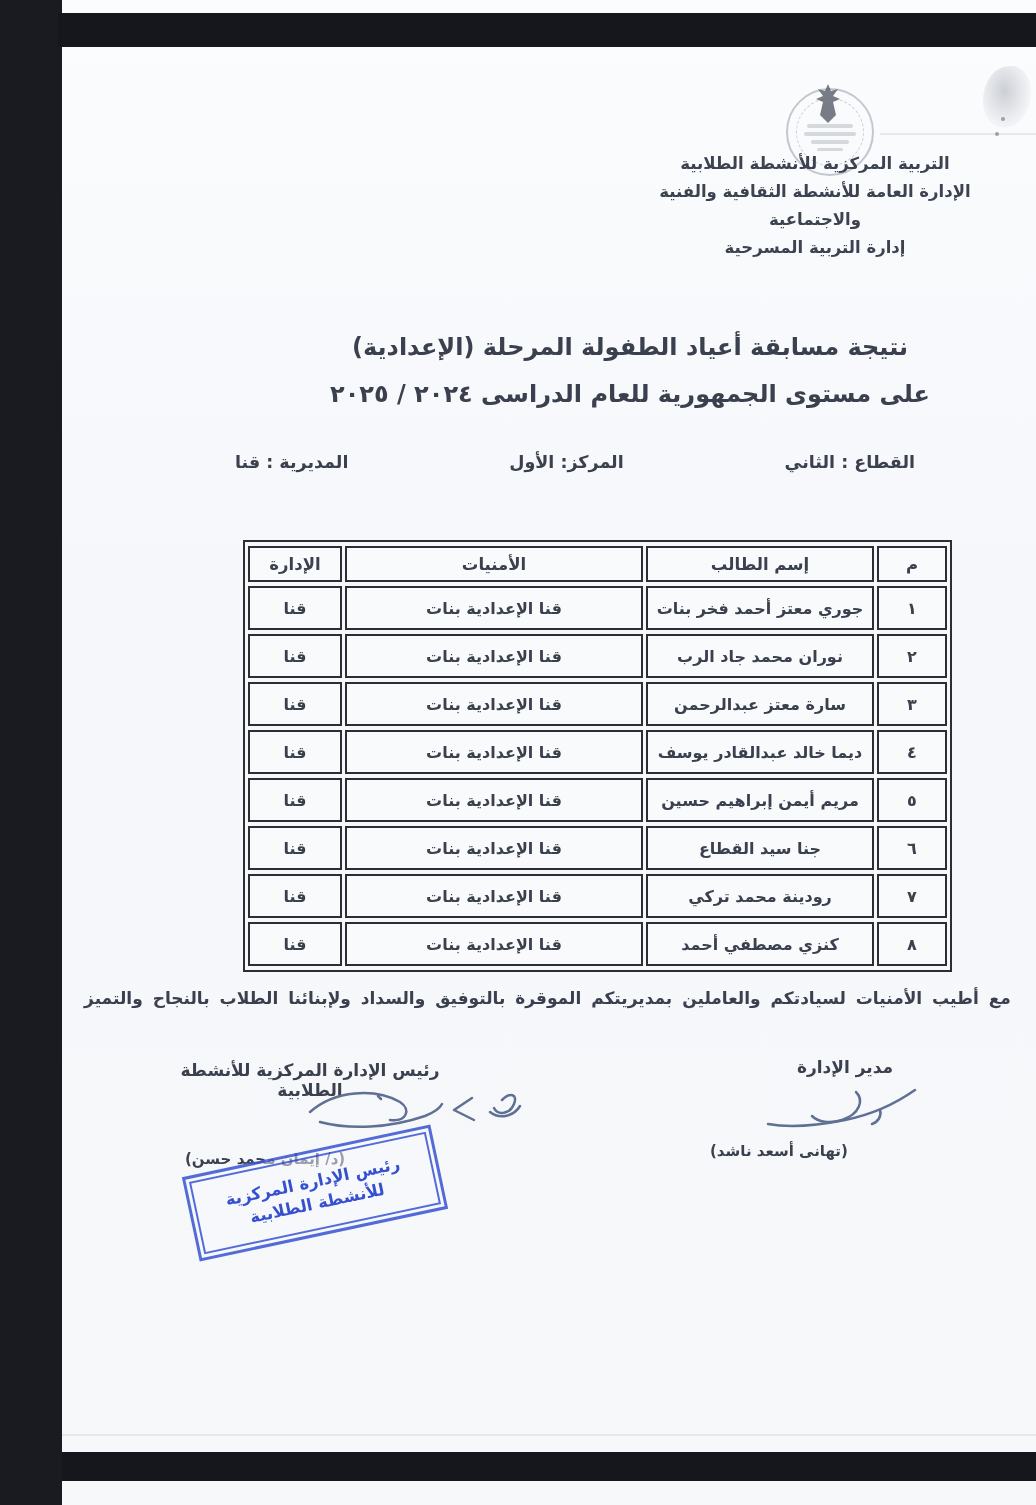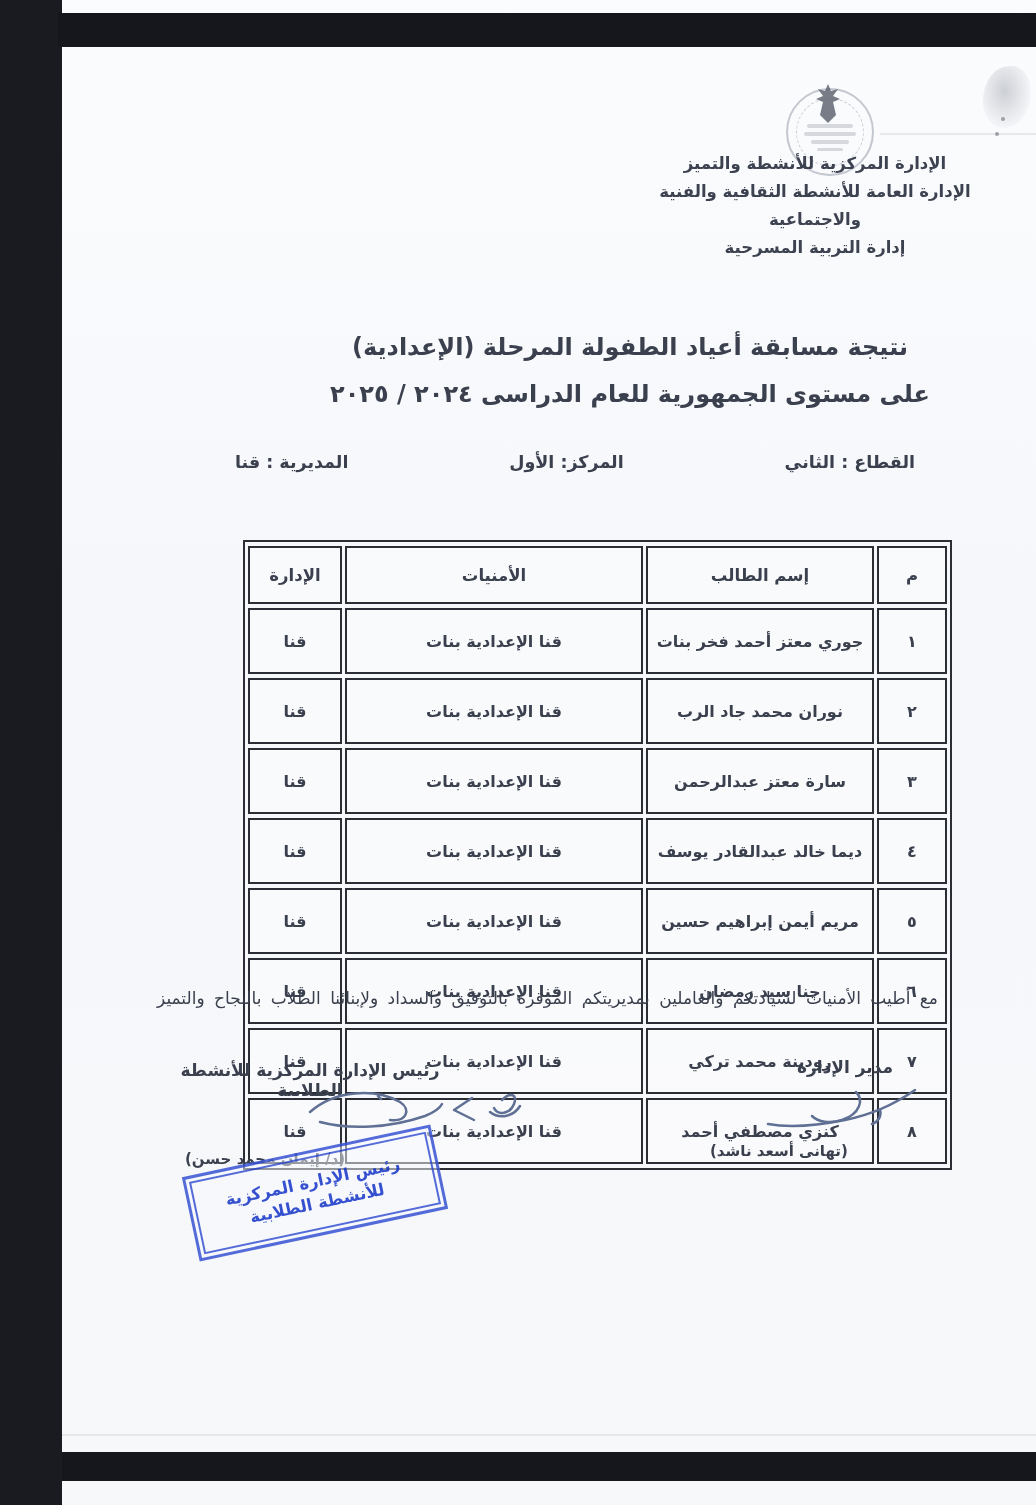--- a/index.html
+++ b/index.html
@@ -31,27 +31,27 @@
   .title{left:300px;top:324px;width:660px;text-align:center;
     font-weight:bold;font-size:24px;line-height:47px;color:#3a404e;}
   
   .meta{left:235px;top:452px;width:680px;display:flex;direction:rtl;
     justify-content:space-between;font-weight:bold;font-size:17.5px;color:#3a404e;}
   
   table.results{position:absolute;left:243px;top:540px;border-collapse:separate;
     border-spacing:3px 4px;border:2px solid #2b2e35;direction:rtl;background:transparent;}
   table.results th,table.results td{
     border:2px solid #2b2e35;font-weight:bold;color:#3a404e;
-    text-align:center;vertical-align:middle;padding:11px 6px;background:rgba(255,255,255,0.35);}
+    text-align:center;vertical-align:middle;padding:0 6px;background:rgba(255,255,255,0.35);}
   table.results th{height:32px;font-size:16.5px;}
   table.results td{height:40px;font-size:16px;}
   .col-num{width:54px;} .col-name{width:212px;} .col-school{width:282px;} .col-admin{width:78px;}
   
   .closing{left:75px;top:988px;width:945px;text-align:center;
-    font-weight:normal;font-size:17px;word-spacing:4px;color:#3a404e;}
+    font-weight:bold;font-size:17px;word-spacing:4px;color:#3a404e;}
   
   .sig-title{font-weight:bold;font-size:17px;text-align:center;color:#3a404e;}
   .sig-name{font-weight:bold;font-size:15px;text-align:left;color:#3a404e;}
   .stamp{left:188px;top:1150px;width:248px;height:80px;transform:rotate(-12deg);
     border:3px solid rgba(41,70,208,0.85);z-index:3;opacity:0.93;background:rgba(246,248,252,0.55);}
   .stamp-inner{position:absolute;left:3px;top:3px;right:3px;bottom:3px;
     border:2px solid rgba(41,70,208,0.85);display:flex;align-items:center;justify-content:center;
     text-align:center;font-weight:bold;font-size:16.5px;line-height:1.35;color:#2845cd;padding:2px 8px;}
   .ink{stroke:#5f7094;stroke-width:2.5;fill:none;stroke-linecap:round;stroke-linejoin:round;}
   
@@ -80,21 +80,21 @@
     <div class="seal-line" style="top:34px;width:46px;height:4px;"></div>
     <div class="seal-line" style="top:42px;width:52px;height:4px;"></div>
     <div class="seal-line" style="top:50px;width:38px;height:4px;"></div>
     <div class="seal-line" style="top:58px;width:26px;height:3px;"></div>
   </div>
   <svg class="abs eagle" viewBox="0 0 32 40">
     <path d="M16 0 L19 7 L26 5 L21 12 L28 15 L21 18 L24 31 L16 39 L8 31 L11 18 L4 15 L11 12 L6 5 L13 7 Z" fill="#585d68" opacity="0.8"></path>
   </svg>
 
   <div class="abs org">
-    <div>الإدارة المركزية للأنشطة والتميز</div>
+    <div>التربية المركزية للأنشطة الطلابية</div>
     <div>الإدارة العامة للأنشطة الثقافية والفنية والاجتماعية</div>
     <div class="u">إدارة التربية المسرحية</div>
   </div>
 
   <div class="abs title">
     <div>نتيجة مسابقة أعياد الطفولة المرحلة  (الإعدادية)</div>
     <div>على مستوى الجمهورية للعام الدراسى  ٢٠٢٤ / ٢٠٢٥</div>
   </div>
 
   <div class="abs meta">
@@ -138,21 +138,21 @@
         <td>قنا</td>
       </tr>
       <tr>
         <td>٥</td>
         <td>مريم أيمن إبراهيم حسين</td>
         <td>قنا الإعدادية بنات</td>
         <td>قنا</td>
       </tr>
       <tr>
         <td>٦</td>
-        <td>جنا سيد رمضان</td>
+        <td>جنا سيد القطاع</td>
         <td>قنا الإعدادية بنات</td>
         <td>قنا</td>
       </tr>
       <tr>
         <td>٧</td>
         <td>رودينة محمد تركي</td>
         <td>قنا الإعدادية بنات</td>
         <td>قنا</td>
       </tr>
       <tr>

